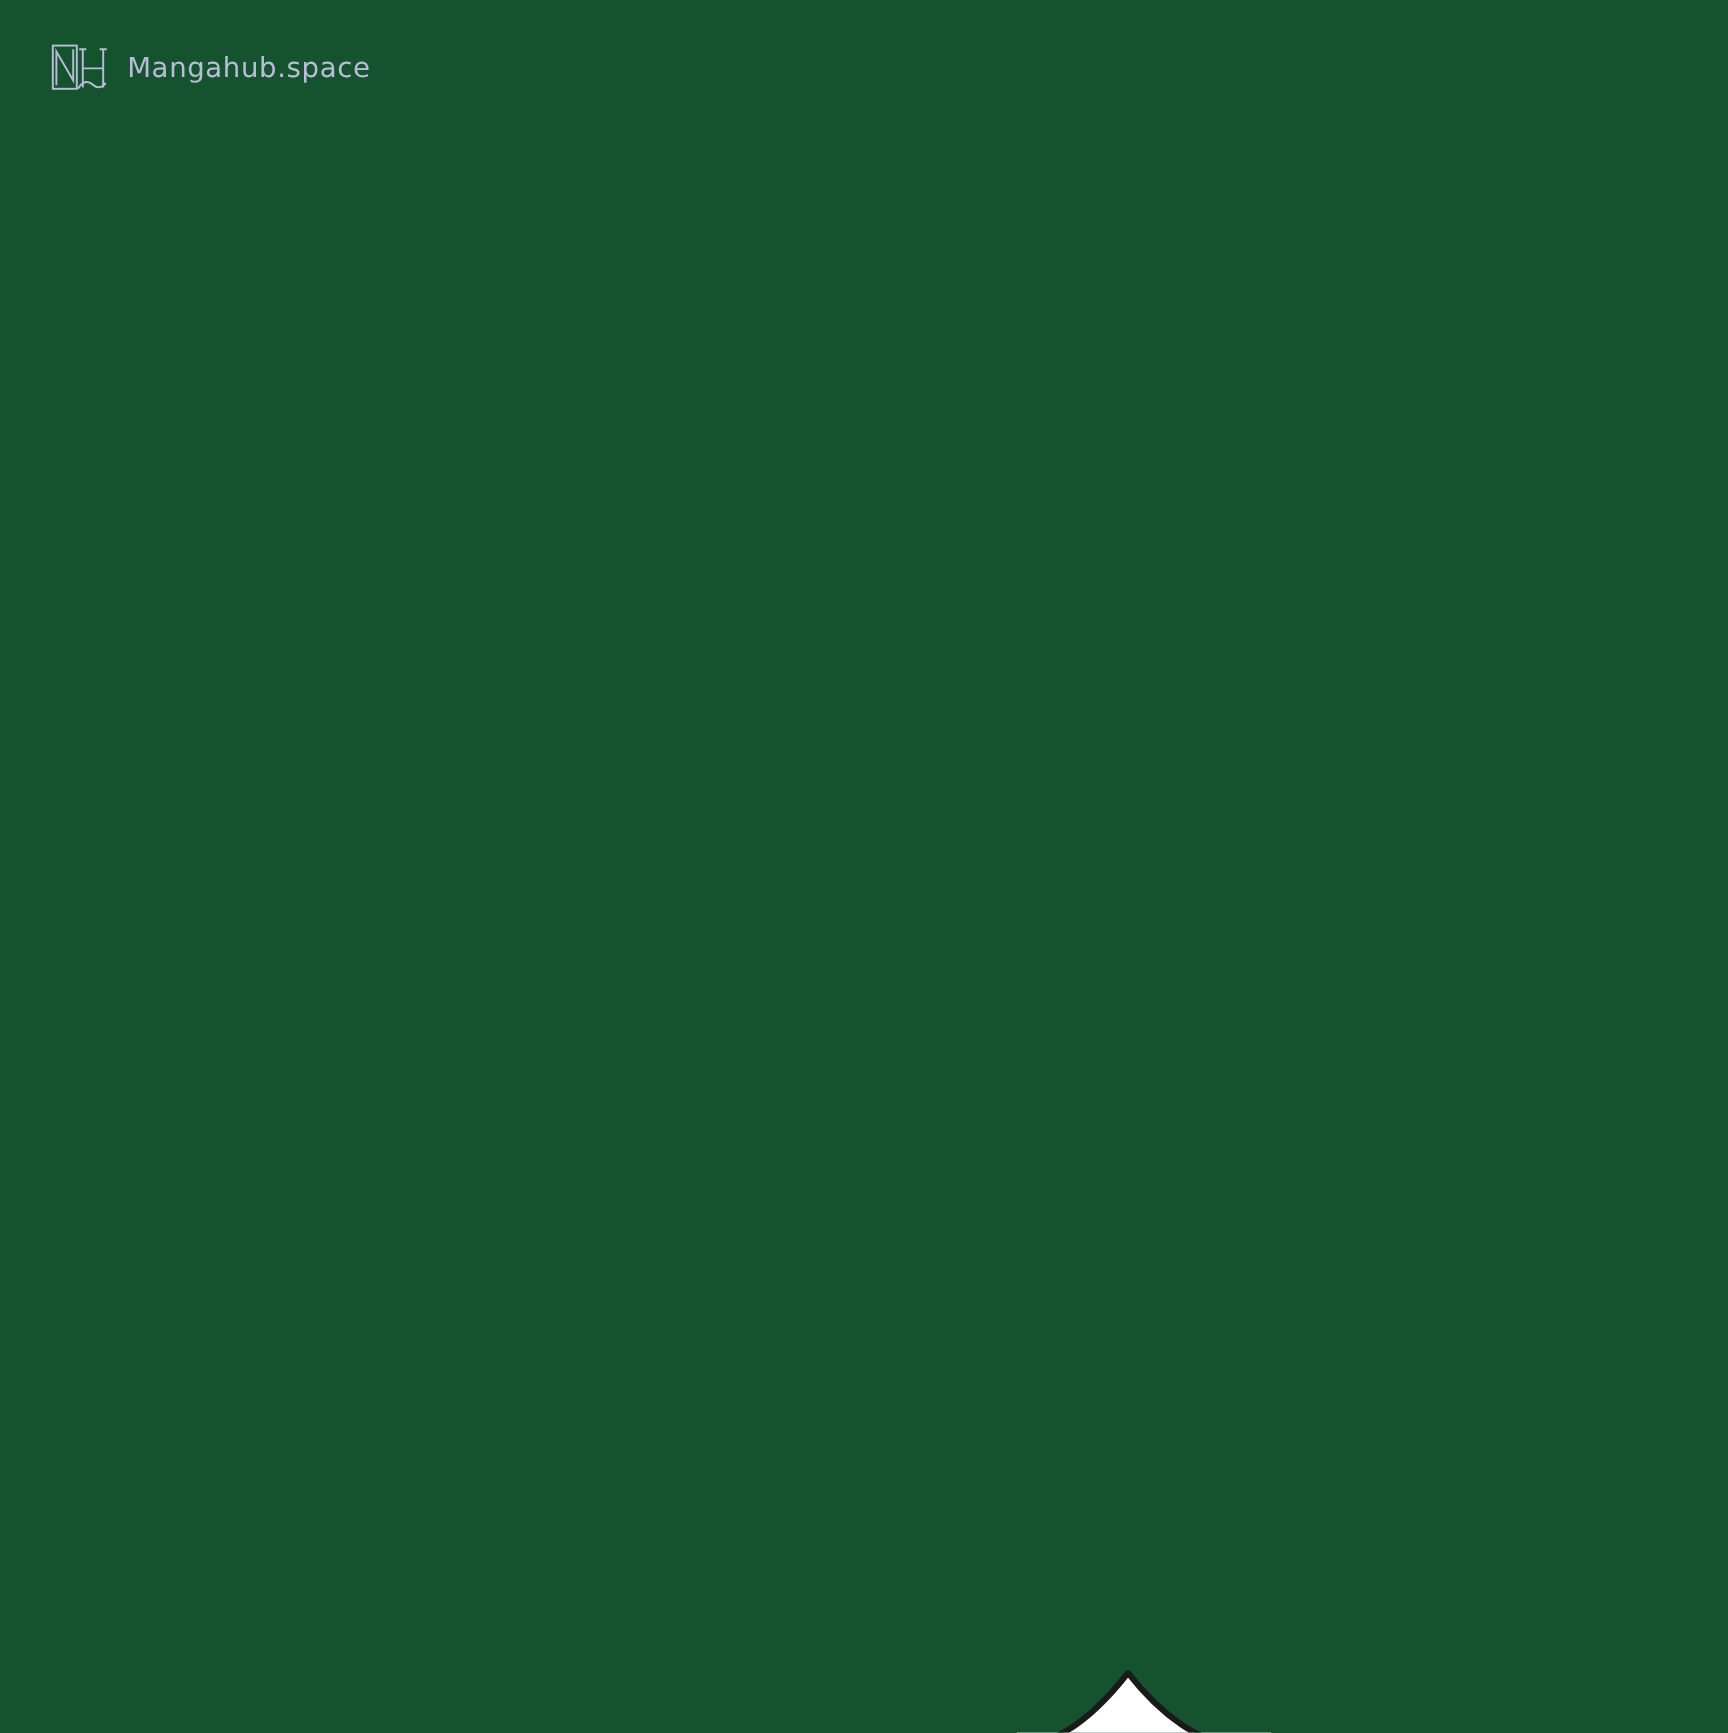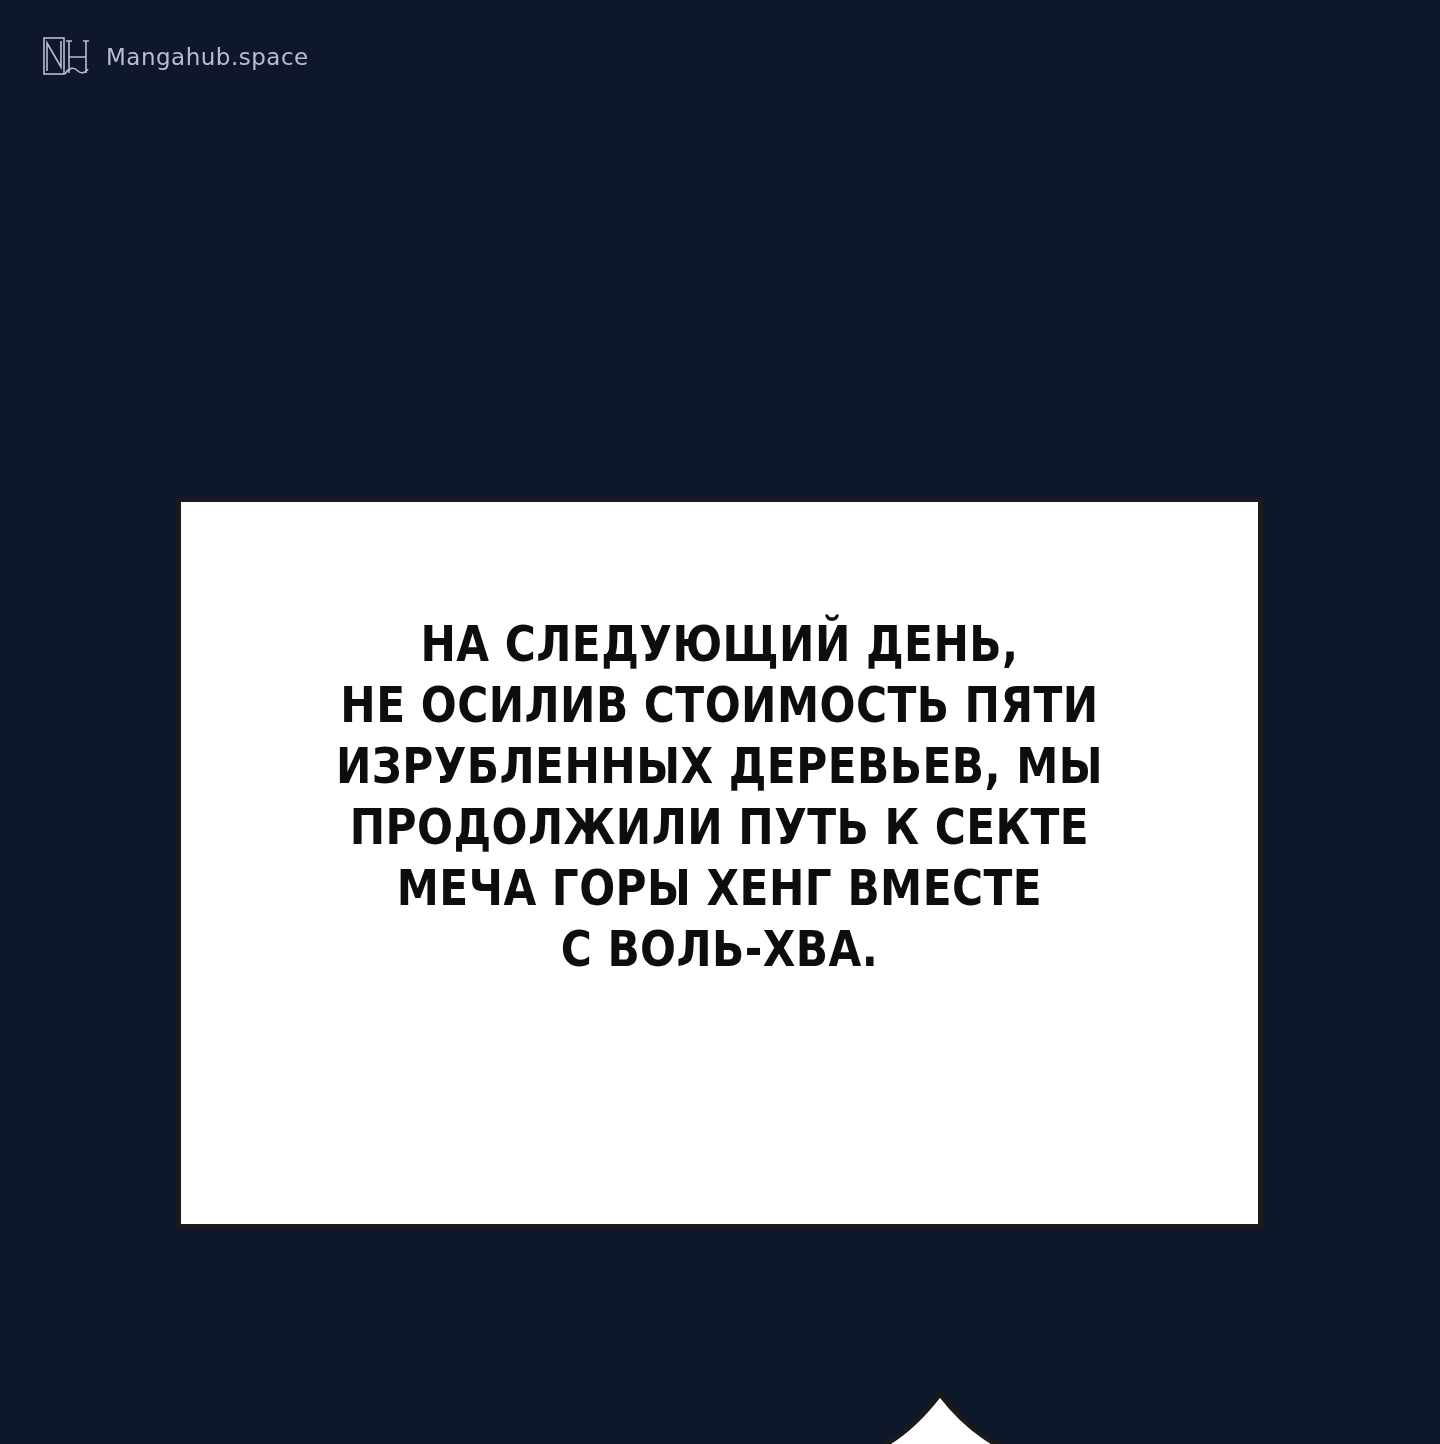--- a/index.html
+++ b/index.html
@@ -4,21 +4,21 @@
 <style>
   html, body {
     margin: 0;
     padding: 0;
     background: #ffffff;
   }
   .page {
     position: relative;
     width: 1440px;
     height: 1444px;
-    background: #0f172a;
+    background: #14532d;
     overflow: hidden;
     font-family: "Liberation Sans", sans-serif;
   }
 
   
   .watermark {
     position: absolute;
     top: 34px;
     left: 42px;
     display: flex;
@@ -88,30 +88,20 @@
           <path d="M5 37 L5 9 L19 33 L19 7"></path>
           <path d="M27 7 L27 39 M44 7 L44 39 M27 23 L44 23"></path>
           <path d="M24 7 L30 7 M41 7 L47 7"></path>
           <path d="M23 40 C27 33 32 33 36 37 C39 40 44 39 46 35"></path>
         </g>
       </svg>
     </span>
     <span class="watermark-text">Mangahub.space</span>
   </div>
 
-  <div class="narration-box">
-    <div class="narration-text">
-      <span class="line">НА СЛЕДУЮЩИЙ ДЕНЬ,</span>
-      <span class="line">НЕ ОСИЛИВ СТОИМОСТЬ ПЯТИ</span>
-      <span class="line">ИЗРУБЛЕННЫХ ДЕРЕВЬЕВ, МЫ</span>
-      <span class="line">ПРОДОЛЖИЛИ ПУТЬ К СЕКТЕ</span>
-      <span class="line">МЕЧА ГОРЫ ХЕНГ ВМЕСТЕ</span>
-      <span class="line">С ВОЛЬ-ХВА.</span>
-    </div>
-  </div>
 
   <div class="bubble-peek">
     <svg viewBox="0 0 180 64" width="180" height="64" aria-hidden="true">
       <path d="M0 64 C30 60 60 38 88 2 C116 38 148 60 180 64 Z" fill="#ffffff" stroke="#1a1a1a" stroke-width="5"></path>
     </svg>
   </div>
 
 </div>
 
 </body></html>

